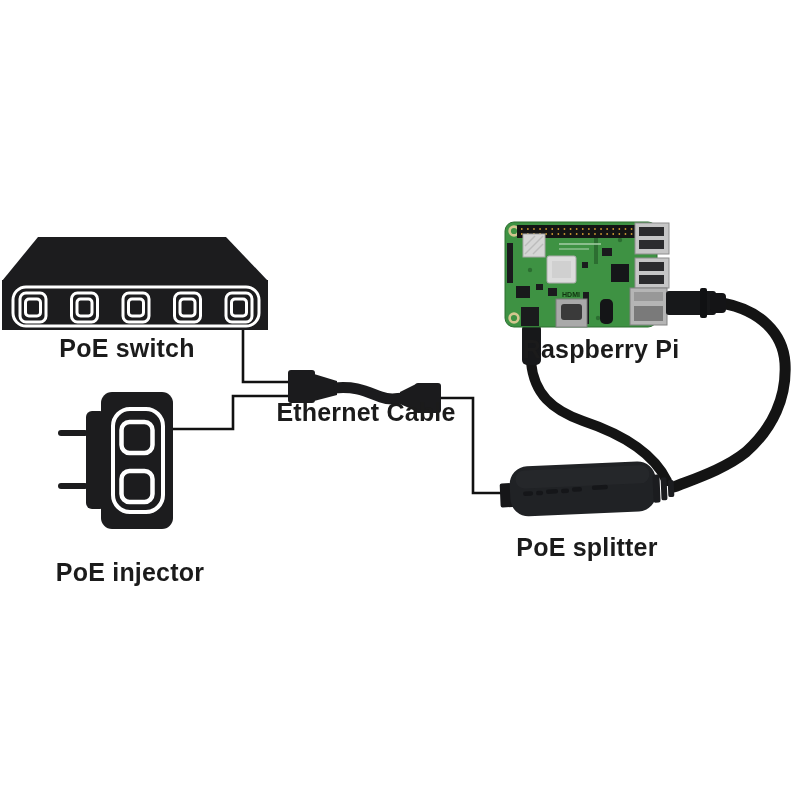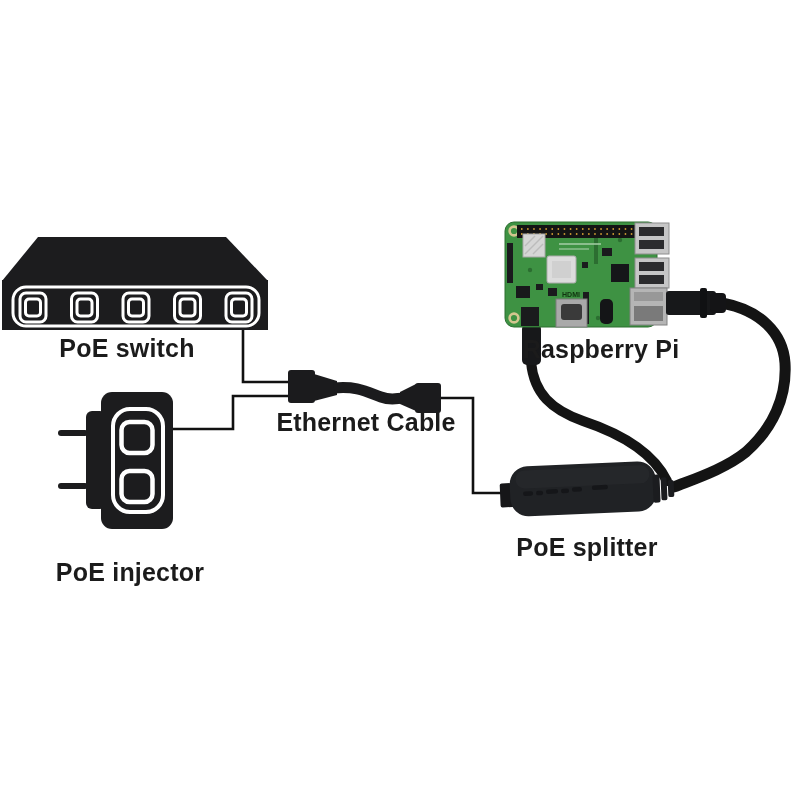--- a/index.html
+++ b/index.html
@@ -188,19 +188,19 @@
 
     <rect x="600" y="299" width="13" height="25" rx="5" fill="#141517"></rect>
   </g>
 
 </svg>
 
   <div class="diagram-label" style="left:127px; top:336px;">PoE switch</div>
 
   <div class="diagram-label" style="left:130px; top:560px;">PoE injector</div>
 
-  <div class="diagram-label" style="left:366px; top:410px;">Ethernet Cable</div>
+  <div class="diagram-label" style="left:366px; top:400px;">Ethernet Cable</div>
 
   <div class="diagram-label" style="left:601px; top:337px;">Raspberry Pi</div>
 
   <div class="diagram-label" style="left:587px; top:535px;">PoE splitter</div>
 
 </div>
 
 </body></html>

